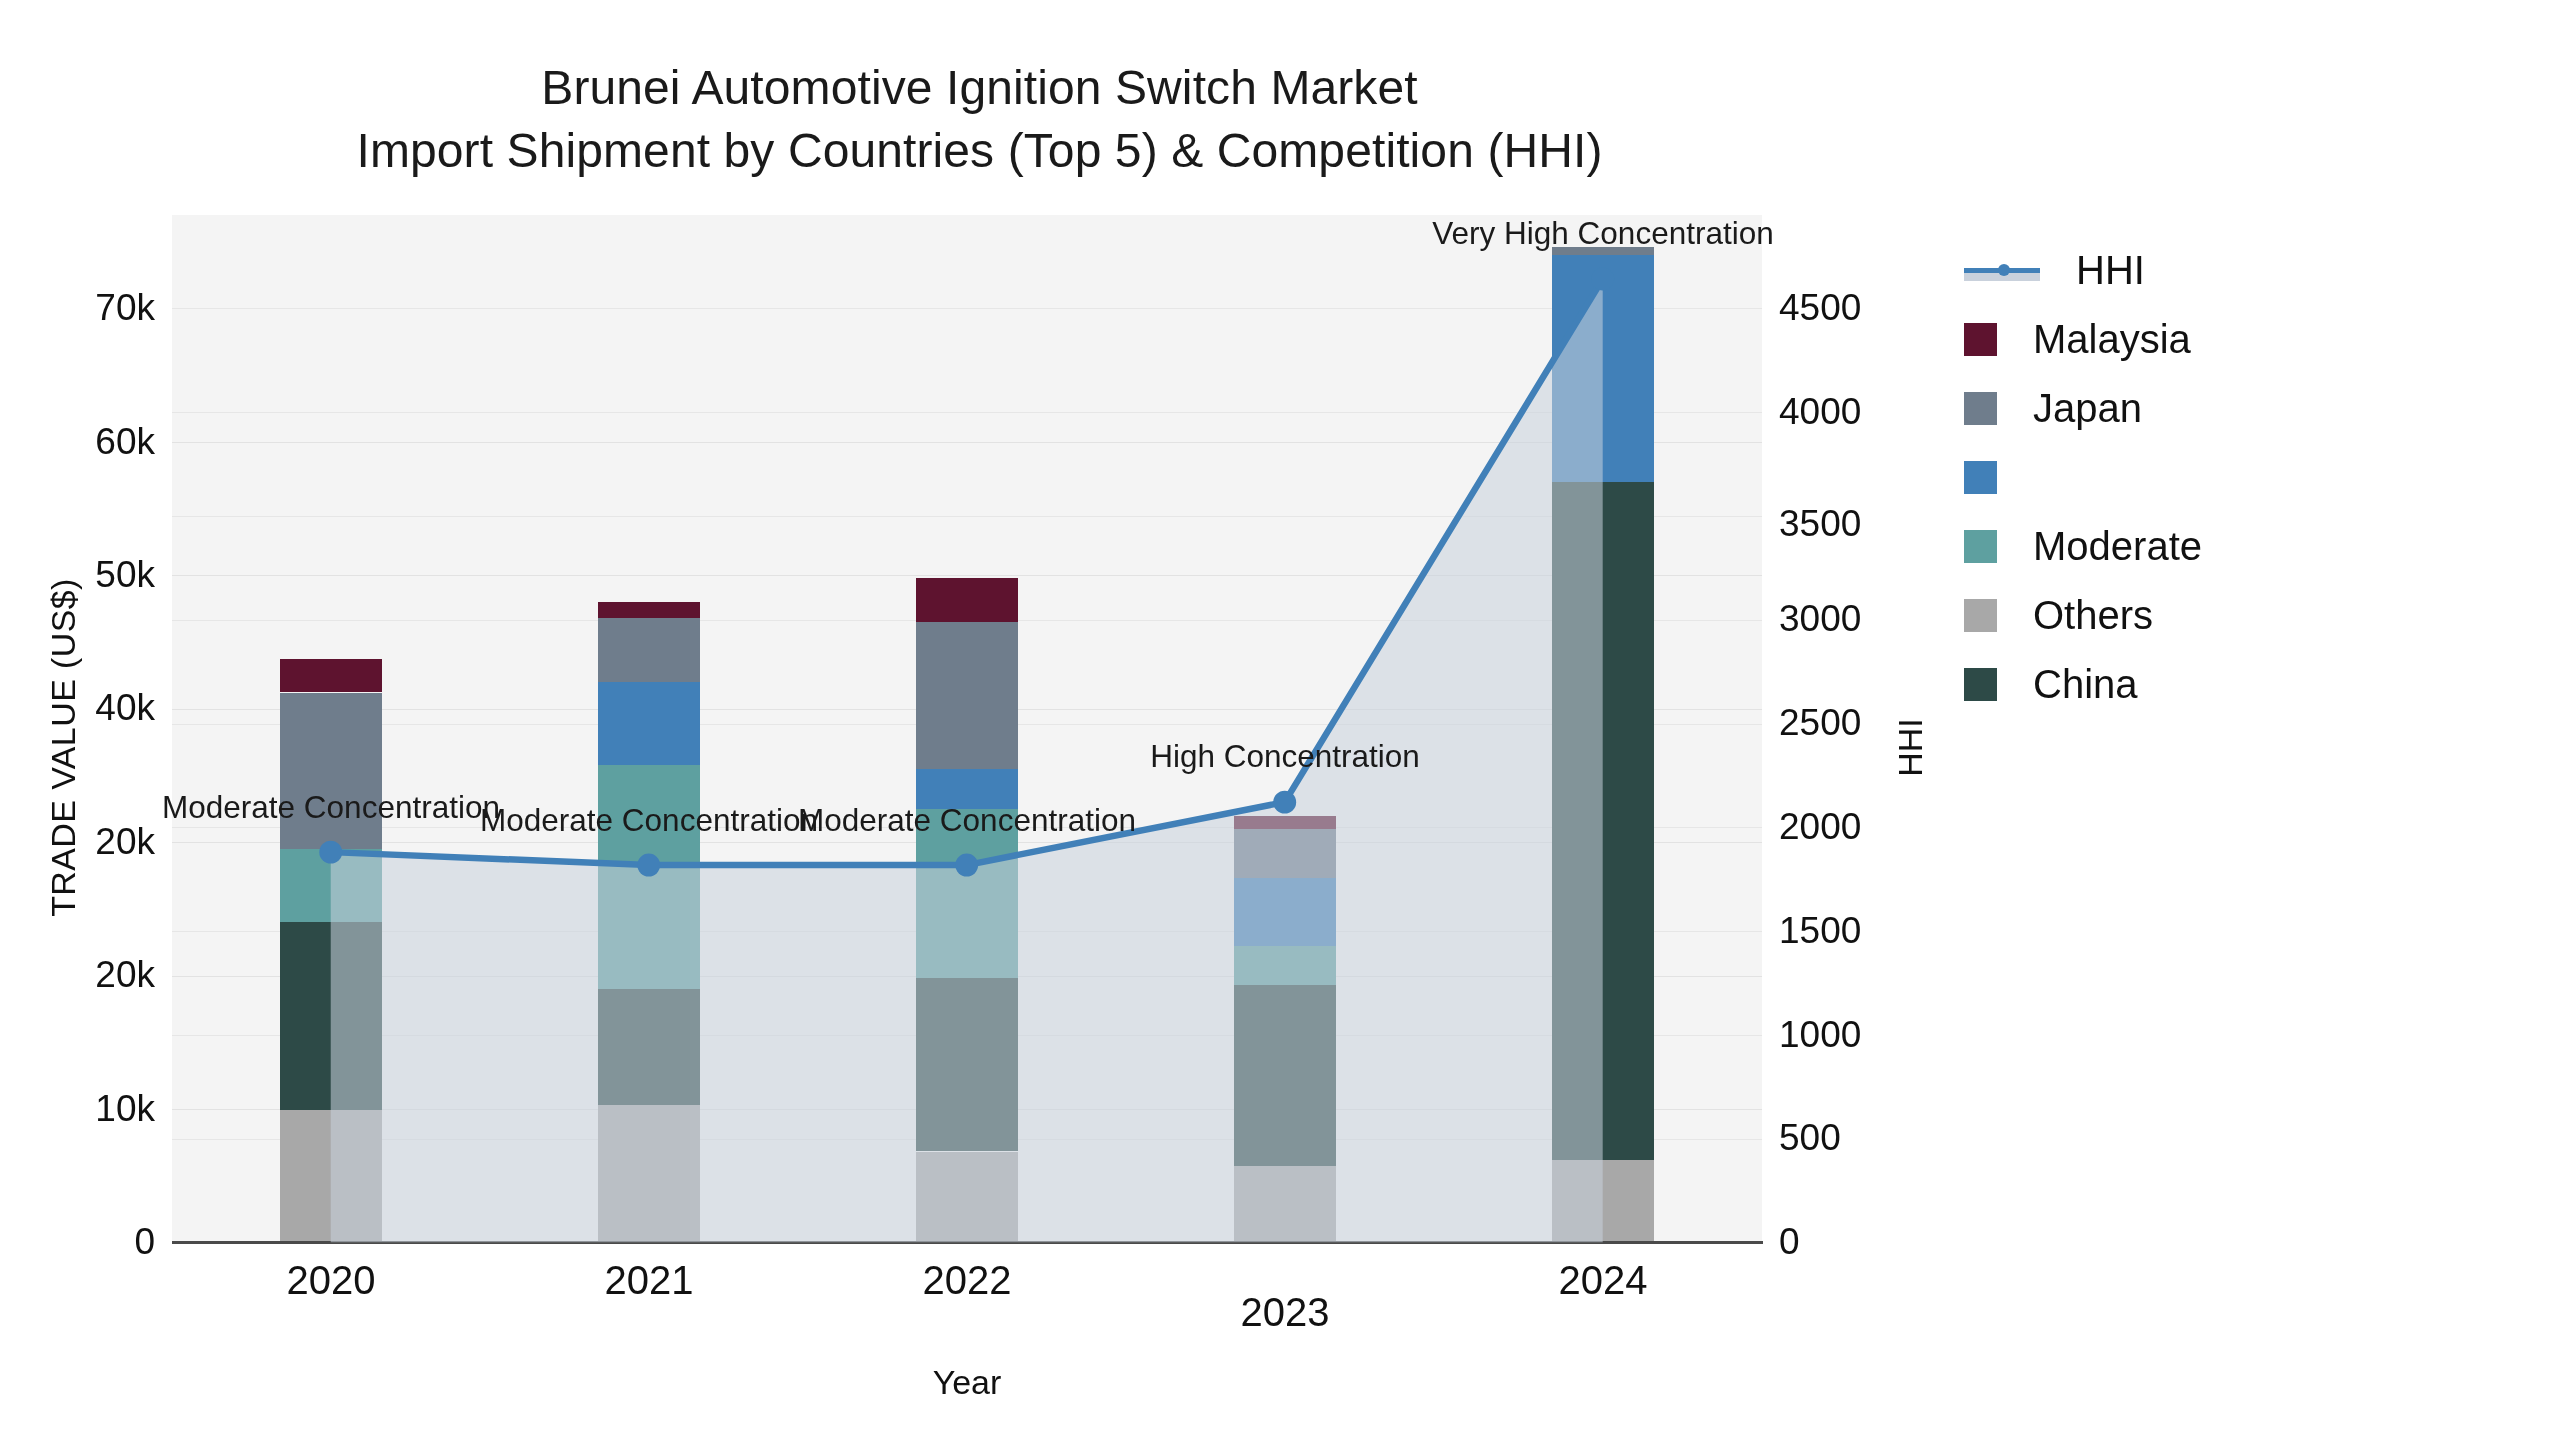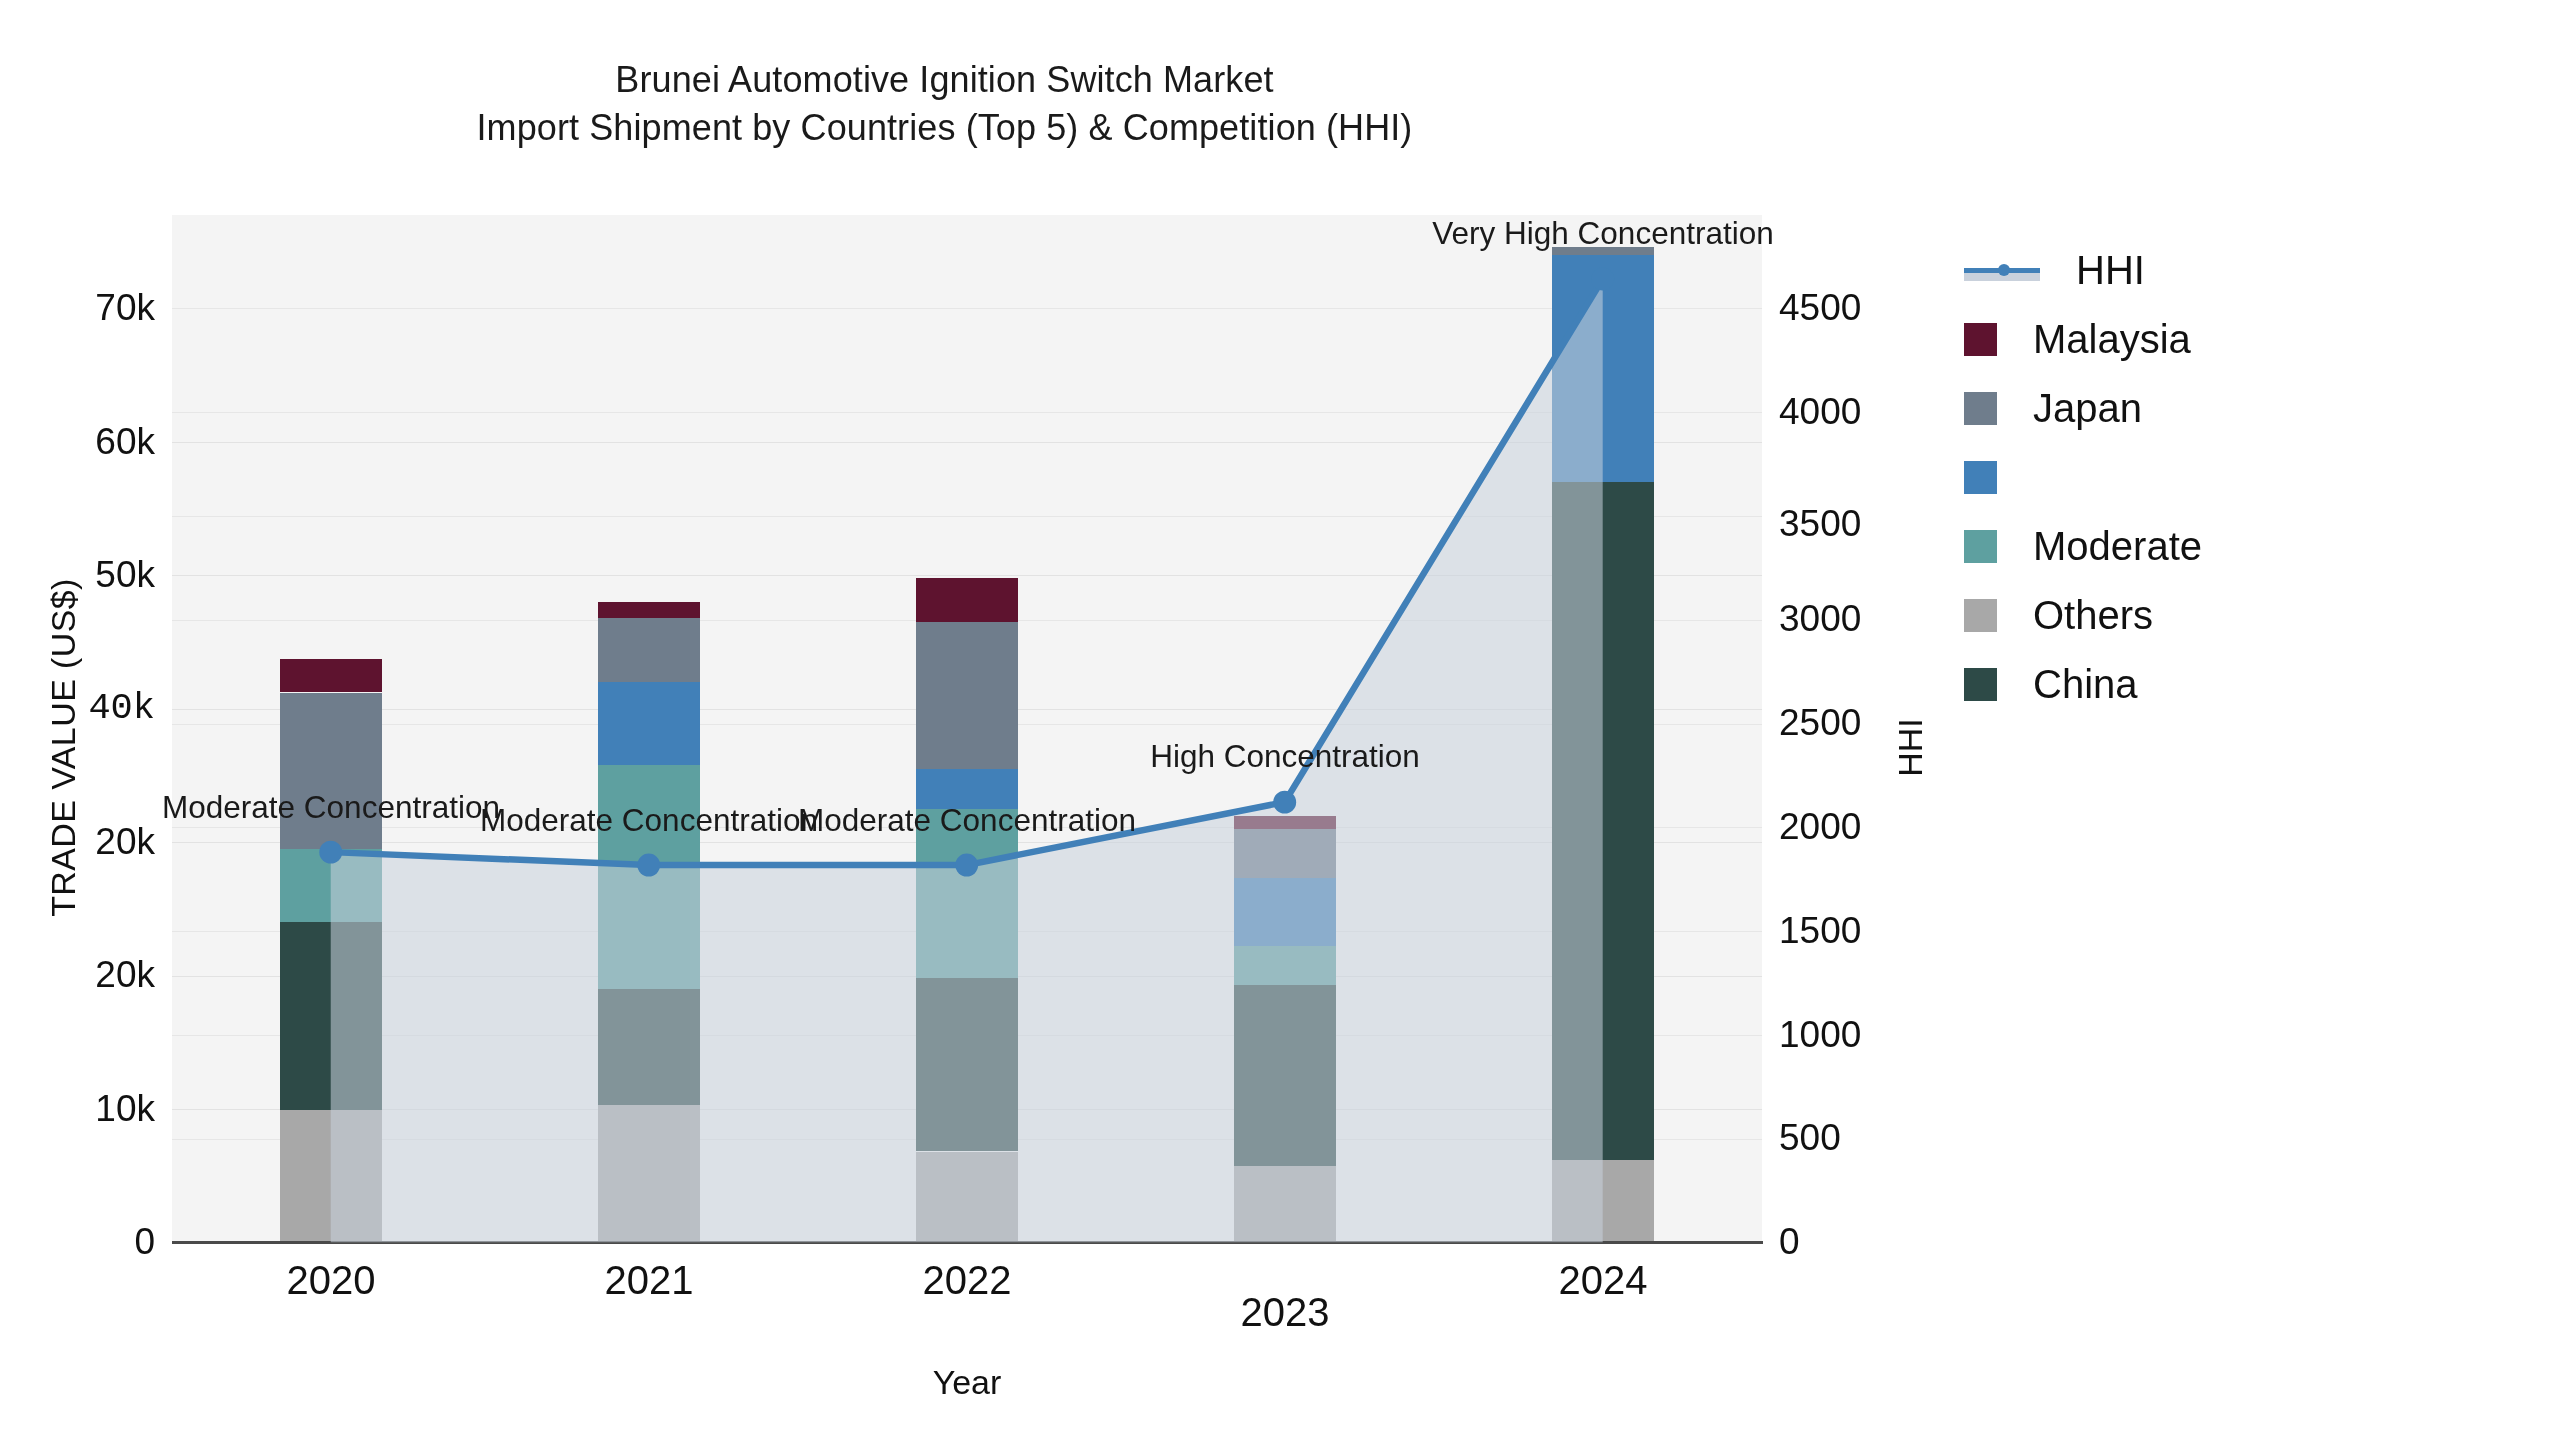--- a/index.html
+++ b/index.html
@@ -9,22 +9,23 @@
     font-family:"Liberation Sans", sans-serif;
     overflow:hidden;
     position:relative;
   }
   #root{position:absolute;inset:0;}
 
   
   .title-block{
     position:absolute;left:0;top:56px;width:1889px;
     text-align:center;color:#1a1a1a;
-    font-size:36px;line-height:1.32;font-weight:400;
+    font-size:48px;line-height:1.32;font-weight:400;
     letter-spacing:0.1px;
+    padding-left:35px;
   }
   .title-line{display:block;}
 
   
   .plot{
     position:absolute;left:172px;top:215px;
     width:1590px;height:1028px;
     background:#f4f4f4;
   }
   .gridlines{position:absolute;inset:0;}
@@ -171,21 +172,21 @@
         <circle cx="1795.4" cy="1121.0" r="16" fill="#4180b8"></circle>
         <circle cx="2239.8" cy="389.9" r="16" fill="#4180b8"></circle>
       </g>
   </svg>
 
   <div class="ytick-left-wrap" id="yticks-left">
       <div class="ytick" style="top: 1242px;">0</div>
       <div class="ytick" style="top: 1109px;">10k</div>
       <div class="ytick" style="top: 975px;">20k</div>
       <div class="ytick" style="top: 842px;">20k</div>
-      <div class="ytick" style="top: 708px; font-family: Liberation Mono, monospace;">40k</div>
+      <div class="ytick" style="top: 708px;">40k</div>
       <div class="ytick" style="top: 575px;">50k</div>
       <div class="ytick" style="top: 442px;">60k</div>
       <div class="ytick" style="top: 308px;">70k</div>
     </div>
 
   <div class="ytick-right-wrap" id="yticks-right">
       <div class="ytick-right" style="top: 1242px;">0</div>
       <div class="ytick-right" style="top: 1138px;">500</div>
       <div class="ytick-right" style="top: 1035px;">1000</div>
       <div class="ytick-right" style="top: 931px;">1500</div>

